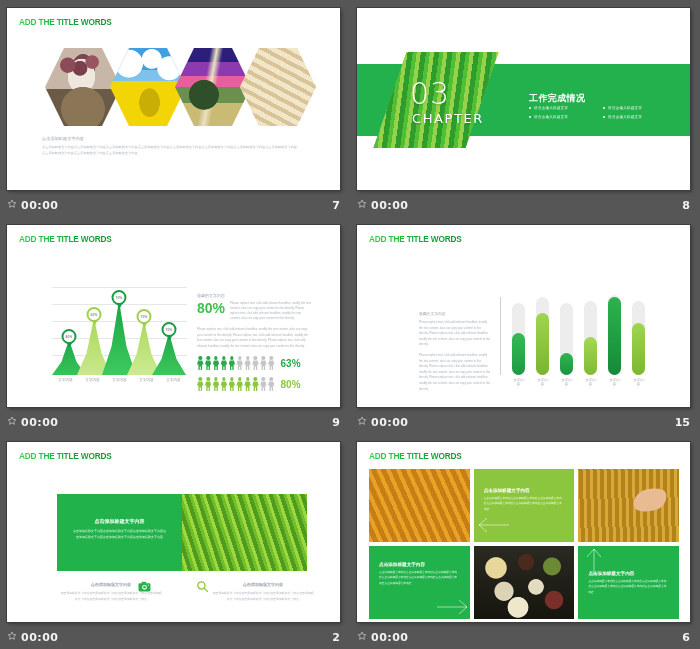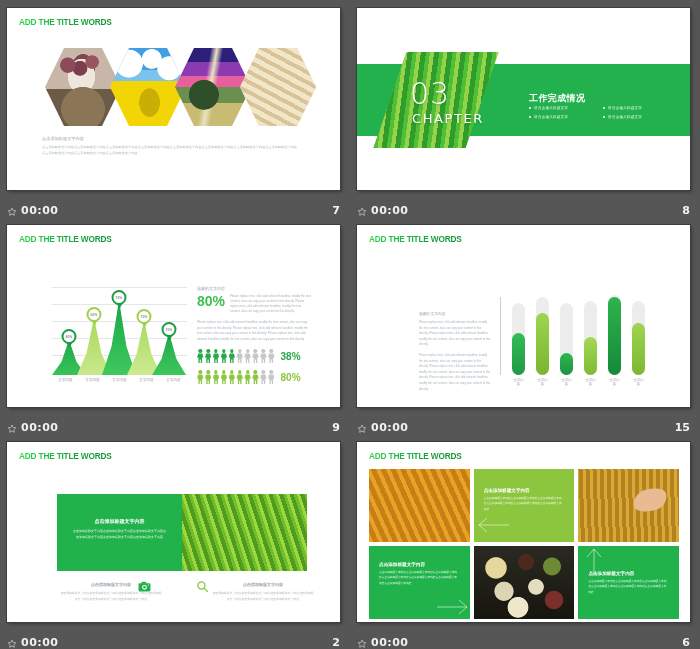--- a/index.html
+++ b/index.html
@@ -19,21 +19,21 @@
   .slide{
     position:absolute;left:7px;top:8px;
     width:333px;height:182px;
     background:#ffffff;
     box-shadow:0 0 0 1px #3d3d3d, 2px 2px 3px rgba(0,0,0,.35);
     overflow:hidden;
   }
   .cell.r3 .slide{height:180px;}
   .footer{
     position:absolute;left:0;bottom:0;width:350px;height:18px;
-    display:flex;align-items:flex-end;
+    display:flex;align-items:flex-start;
   }
   .f-ico{margin-left:7px;width:10px;height:10px;flex:0 0 auto;}
   .f-time{
     color:#f2f2f2;font-weight:bold;font-size:11px;
     margin-left:4px;letter-spacing:.5px;
     font-family:"DejaVu Sans", sans-serif;
   }
   .f-num{
     margin-left:auto;margin-right:10px;
     color:#f2f2f2;font-weight:bold;font-size:11px;
@@ -130,21 +130,21 @@
     display:flex;align-items:center;justify-content:center;
   }
   .pin .head b{font-size:3.4px;color:#8d8d8d;font-weight:bold;}
   .pin .tip{
     position:absolute;left:50%;top:12.5px;transform:translateX(-50%);
     width:0;height:0;border-left:3px solid transparent;border-right:3px solid transparent;
     border-top:6px solid currentColor;
   }
   .s9cats{position:absolute;left:45px;top:153px;width:135px;display:flex;}
   .s9cats span{flex:1;text-align:center;font-size:3.6px;color:#9a9a9a;}
-  .s9right{position:absolute;left:190px;top:61px;width:115px;}
+  .s9right{position:absolute;left:190px;top:68px;width:115px;}
   .s9big{font-size:14px;font-weight:bold;color:#3fbf4f;line-height:1;}
   .peopleRow{display:flex;gap:1.4px;align-items:flex-end;}
   .pr-wrap{display:flex;align-items:center;gap:6px;margin-top:7px;}
   .pr-val{font-size:10px;font-weight:bold;}
   .person{width:6.5px;height:14px;position:relative;flex:0 0 auto;}
   .person .h{position:absolute;left:50%;top:0;transform:translateX(-50%);width:3.4px;height:3.4px;border-radius:50%;background:currentColor;}
   .person .b{position:absolute;left:0;top:4px;width:6.5px;height:10px;background:currentColor;
      clip-path:polygon(18% 0,82% 0,100% 42%,78% 42%,78% 100%,58% 100%,58% 62%,42% 62%,42% 100%,22% 100%,22% 42%,0 42%);}
   
   .s10axis{position:absolute;left:143px;top:72px;width:1px;height:78px;background:#cfcfcf;}
@@ -370,21 +370,21 @@
               </span>
             <span class="person" style="color:#c6c6c6">
                 <i class="h"></i>
                 <i class="b"></i>
               </span>
             <span class="person" style="color:#c6c6c6">
                 <i class="h"></i>
                 <i class="b"></i>
               </span>
           </div>
-          <div class="pr-val" style="color:#2aa84a">38%</div>
+          <div class="pr-val" style="color:#2aa84a">63%</div>
         </div>
 
         <div class="pr-wrap">
           <div class="peopleRow">
             <span class="person" style="color:#8cc63f">
                 <i class="h"></i>
                 <i class="b"></i>
               </span>
             <span class="person" style="color:#8cc63f">
                 <i class="h"></i>

